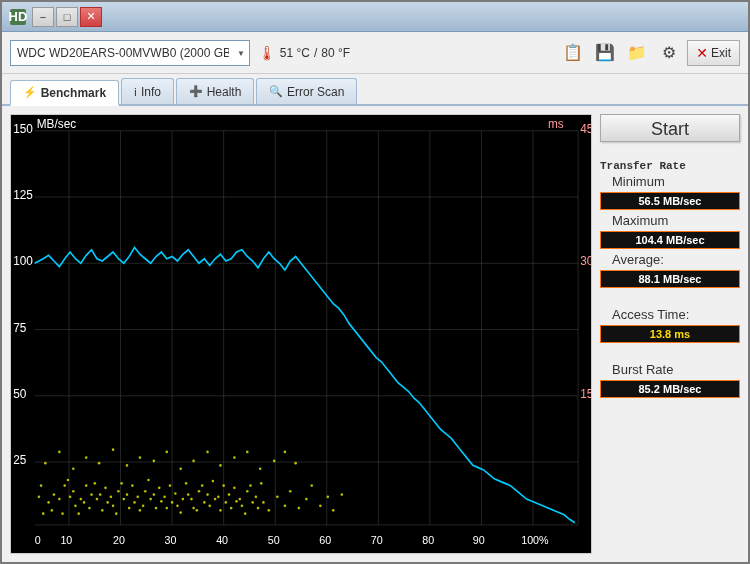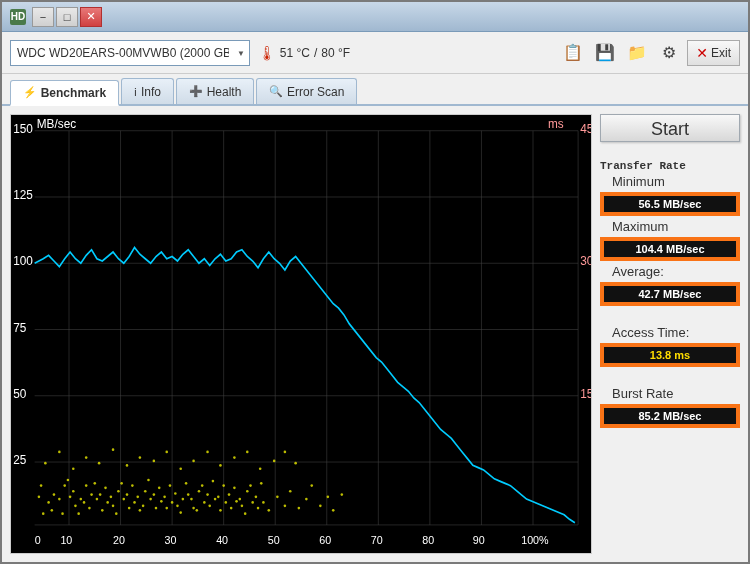--- a/index.html
+++ b/index.html
@@ -268,38 +268,38 @@
       padding-left: 12px;
     }
 
     .stat-value {
       background: #111;
       color: white;
       padding: 2px 6px;
       font-size: 11px;
       font-weight: bold;
       text-align: center;
-      border: 4px solid #f97316;
+      border: 1px solid #f97316;
       margin: 1px 0;
     }
 
     .stat-value.yellow { color: #ffdd00; }
 
     .section-divider {
       height: 6px;
     }
   </style>
 </head>
 <body>
 
 <div class="window">
 
   <div class="title-bar">
     <div class="title-bar-icon">
-      <span style="font-size:10px;">HD</span>
+      <span style="font-size:13px;">HD</span>
     </div>
     <div class="window-controls">
       <div class="win-btn">
         <span>−</span>
       </div>
       <div class="win-btn">
         <span>□</span>
       </div>
       <div class="win-btn close">
         <span>✕</span>
@@ -641,21 +641,21 @@
 
       <div class="section-divider"></div>
 
       <div class="stats-section">
         <span class="stat-label">Transfer Rate</span>
         <span class="stat-sublabel">Minimum</span>
         <div class="stat-value">56.5 MB/sec</div>
         <span class="stat-sublabel">Maximum</span>
         <div class="stat-value">104.4 MB/sec</div>
         <span class="stat-sublabel">Average:</span>
-        <div class="stat-value">42.7 MB/sec</div>
+        <div class="stat-value">88.1 MB/sec</div>
       </div>
 
       <div class="section-divider"></div>
 
       <div class="stats-section">
         <span class="stat-sublabel">Access Time:</span>
         <div class="stat-value yellow">13.8 ms</div>
       </div>
 
       <div class="section-divider"></div>

